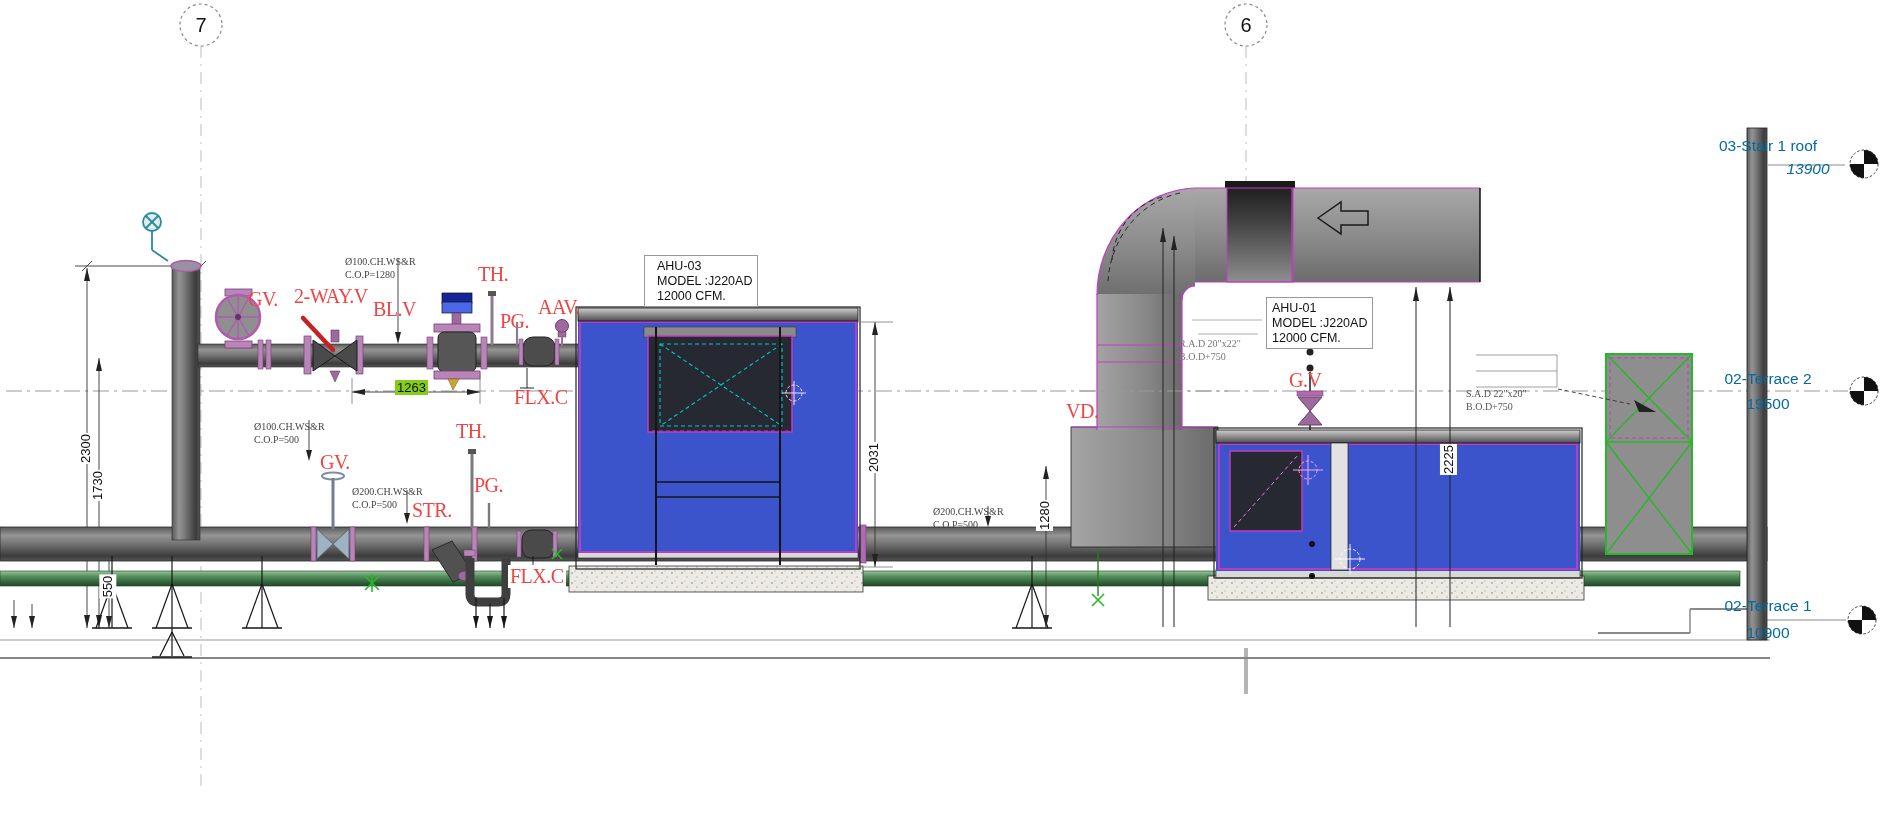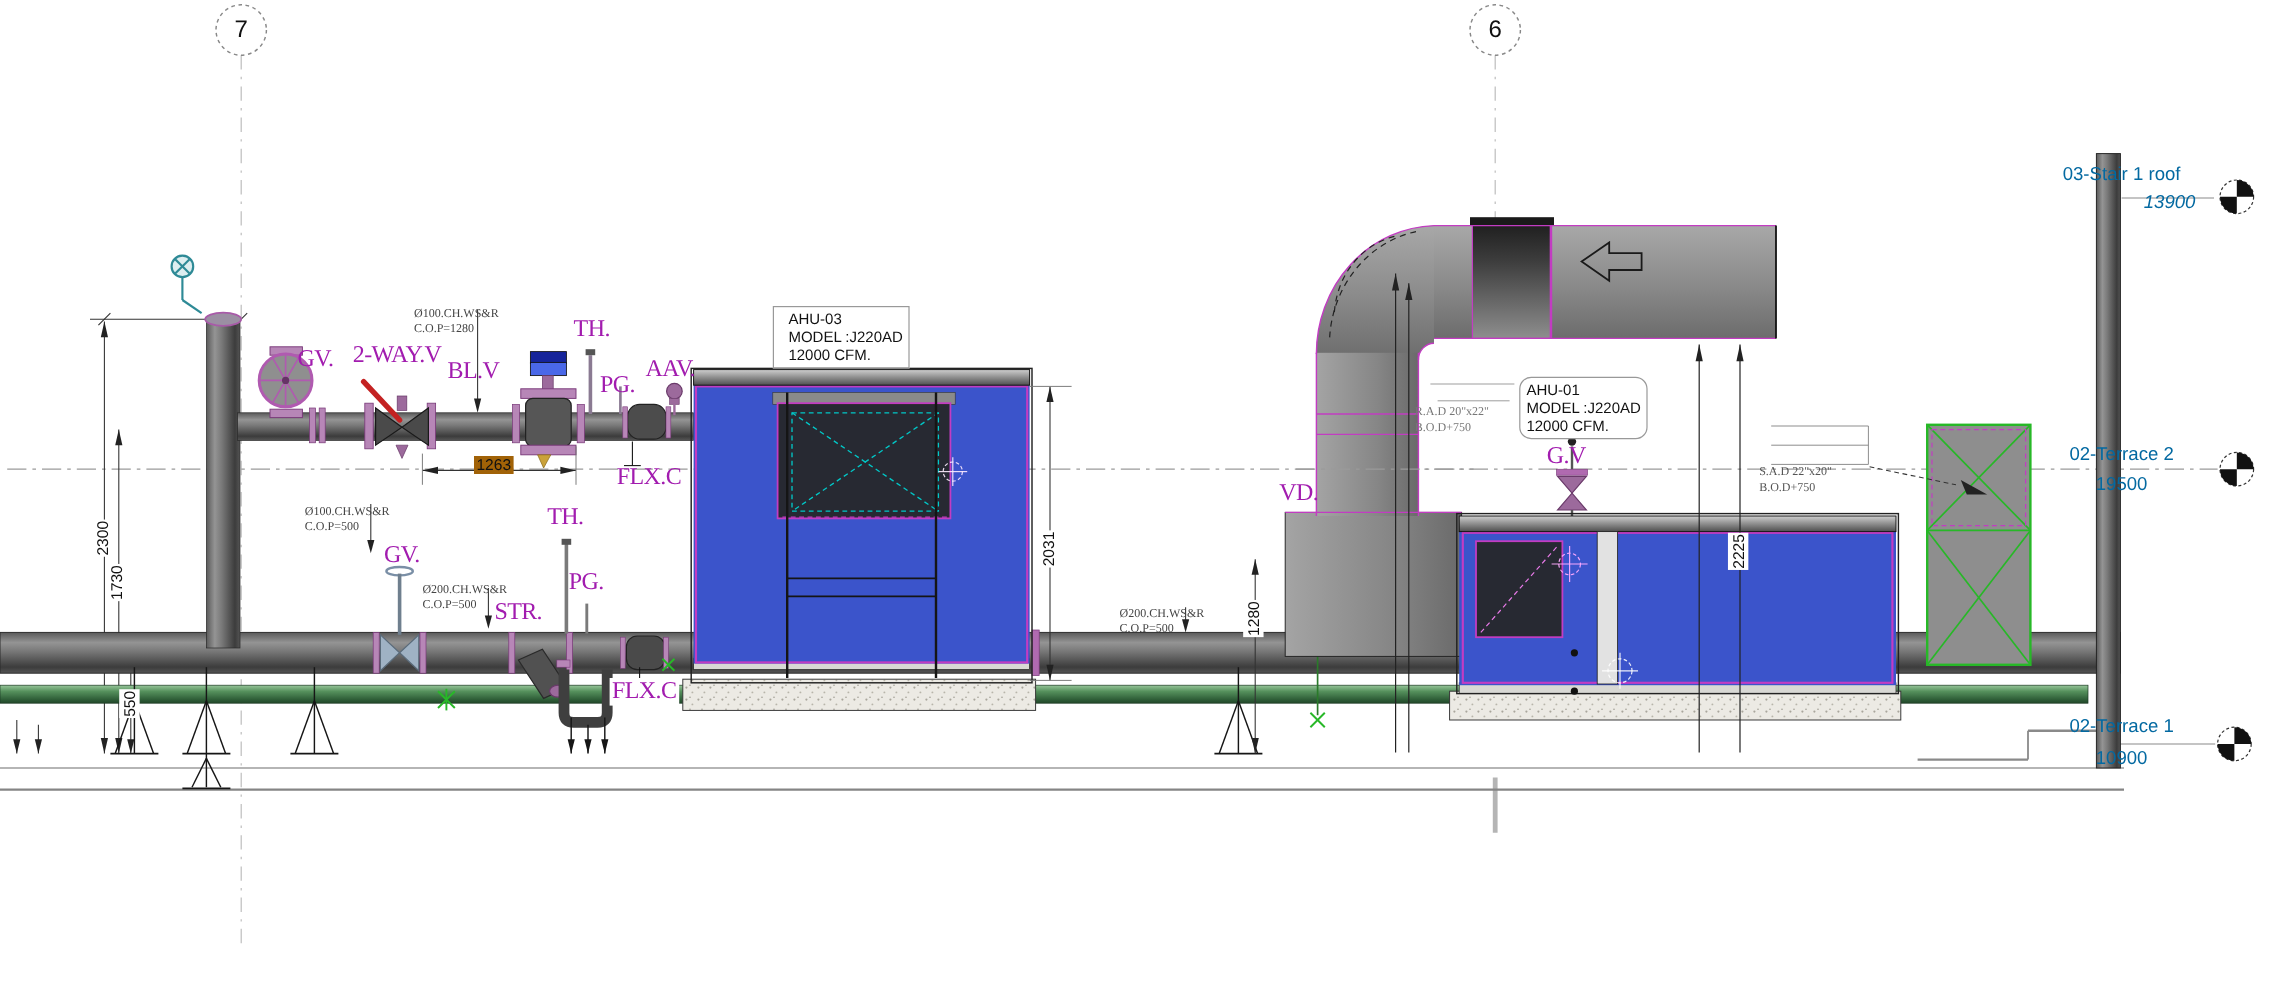--- a/index.html
+++ b/index.html
@@ -1,22 +1,22 @@
 <!DOCTYPE html>
 <html><head>
 <meta charset="utf-8">
 <style>
   html,body{margin:0;padding:0;background:#fff;}
   #canvas{position:relative;width:1894px;height:829px;background:#ffffff;overflow:hidden;
           font-family:"Liberation Sans",sans-serif;}
   #canvas svg{position:absolute;left:0;top:0;}
-  .cad{position:absolute;font:20px "Liberation Serif",serif;color:#a21caf;letter-spacing:-0.5px;white-space:nowrap;}
+  .cad{position:absolute;font:20px "Liberation Serif",serif;color:#ef4444;letter-spacing:-0.5px;white-space:nowrap;}
   .tiny{position:absolute;font:10px/13px "Liberation Serif",serif;color:#444;width:110px;margin-top:30px;}
   .tiny.duct{color:#777;}
-  .dim{position:absolute;font:13px "Liberation Sans",sans-serif;color:#111;background:#a16207;padding:0 2px;white-space:nowrap;}
+  .dim{position:absolute;font:13px "Liberation Sans",sans-serif;color:#111;background:#84cc16;padding:0 2px;white-space:nowrap;}
   .dimv{position:absolute;font:13px "Liberation Sans",sans-serif;color:#111;background:#fff;padding:1px 1px;
         transform:rotate(-90deg);transform-origin:50% 50%;white-space:nowrap;}
   .lvl{position:absolute;font:15.5px "Liberation Sans",sans-serif;color:#0369a1;width:136px;text-align:center;white-space:nowrap;}
   .eqbox{position:absolute;background:#fff;border:1px solid #999;font:12.5px/15px "Liberation Sans",sans-serif;
          color:#111;padding:3px 5px 2px;white-space:nowrap;}
   .gridnum{position:absolute;font:20px "Liberation Sans",sans-serif;color:#111;width:24px;text-align:center;}
   .whitebg{background:#fff;padding:0 2px;}
 </style>
 </head>
 <body>
@@ -432,21 +432,21 @@
 <div class="lvl" style="left:1700px;top:370px;">02-Terrace 2</div>
 <div class="lvl" style="left:1700px;top:395px;">19500</div>
 <div class="lvl" style="left:1700px;top:597px;">02-Terrace 1</div>
 <div class="lvl" style="left:1700px;top:624px;">10900</div>
 
 <div class="eqbox" style="left:644px;top:255px;padding-left:12px;">
   <div>AHU-03</div>
   <div>MODEL :J220AD</div>
   <div>12000 CFM.</div>
 </div>
-<div class="eqbox" style="left:1266px;top:314px;border-radius:10px;">
+<div class="eqbox" style="left:1266px;top:297px;">
   <div>AHU-01</div>
   <div>MODEL :J220AD</div>
   <div>12000 CFM.</div>
 </div>
 
 <div class="cad" style="left:248px;top:288px;">GV.</div>
 <div class="cad" style="left:294px;top:285px;">2-WAY.V</div>
 <div class="cad" style="left:373px;top:298px;text-align:right;">BL.V</div>
 <div class="cad" style="left:478px;top:263px;">TH.</div>
 <div class="cad" style="left:500px;top:310px;">PG.</div>

